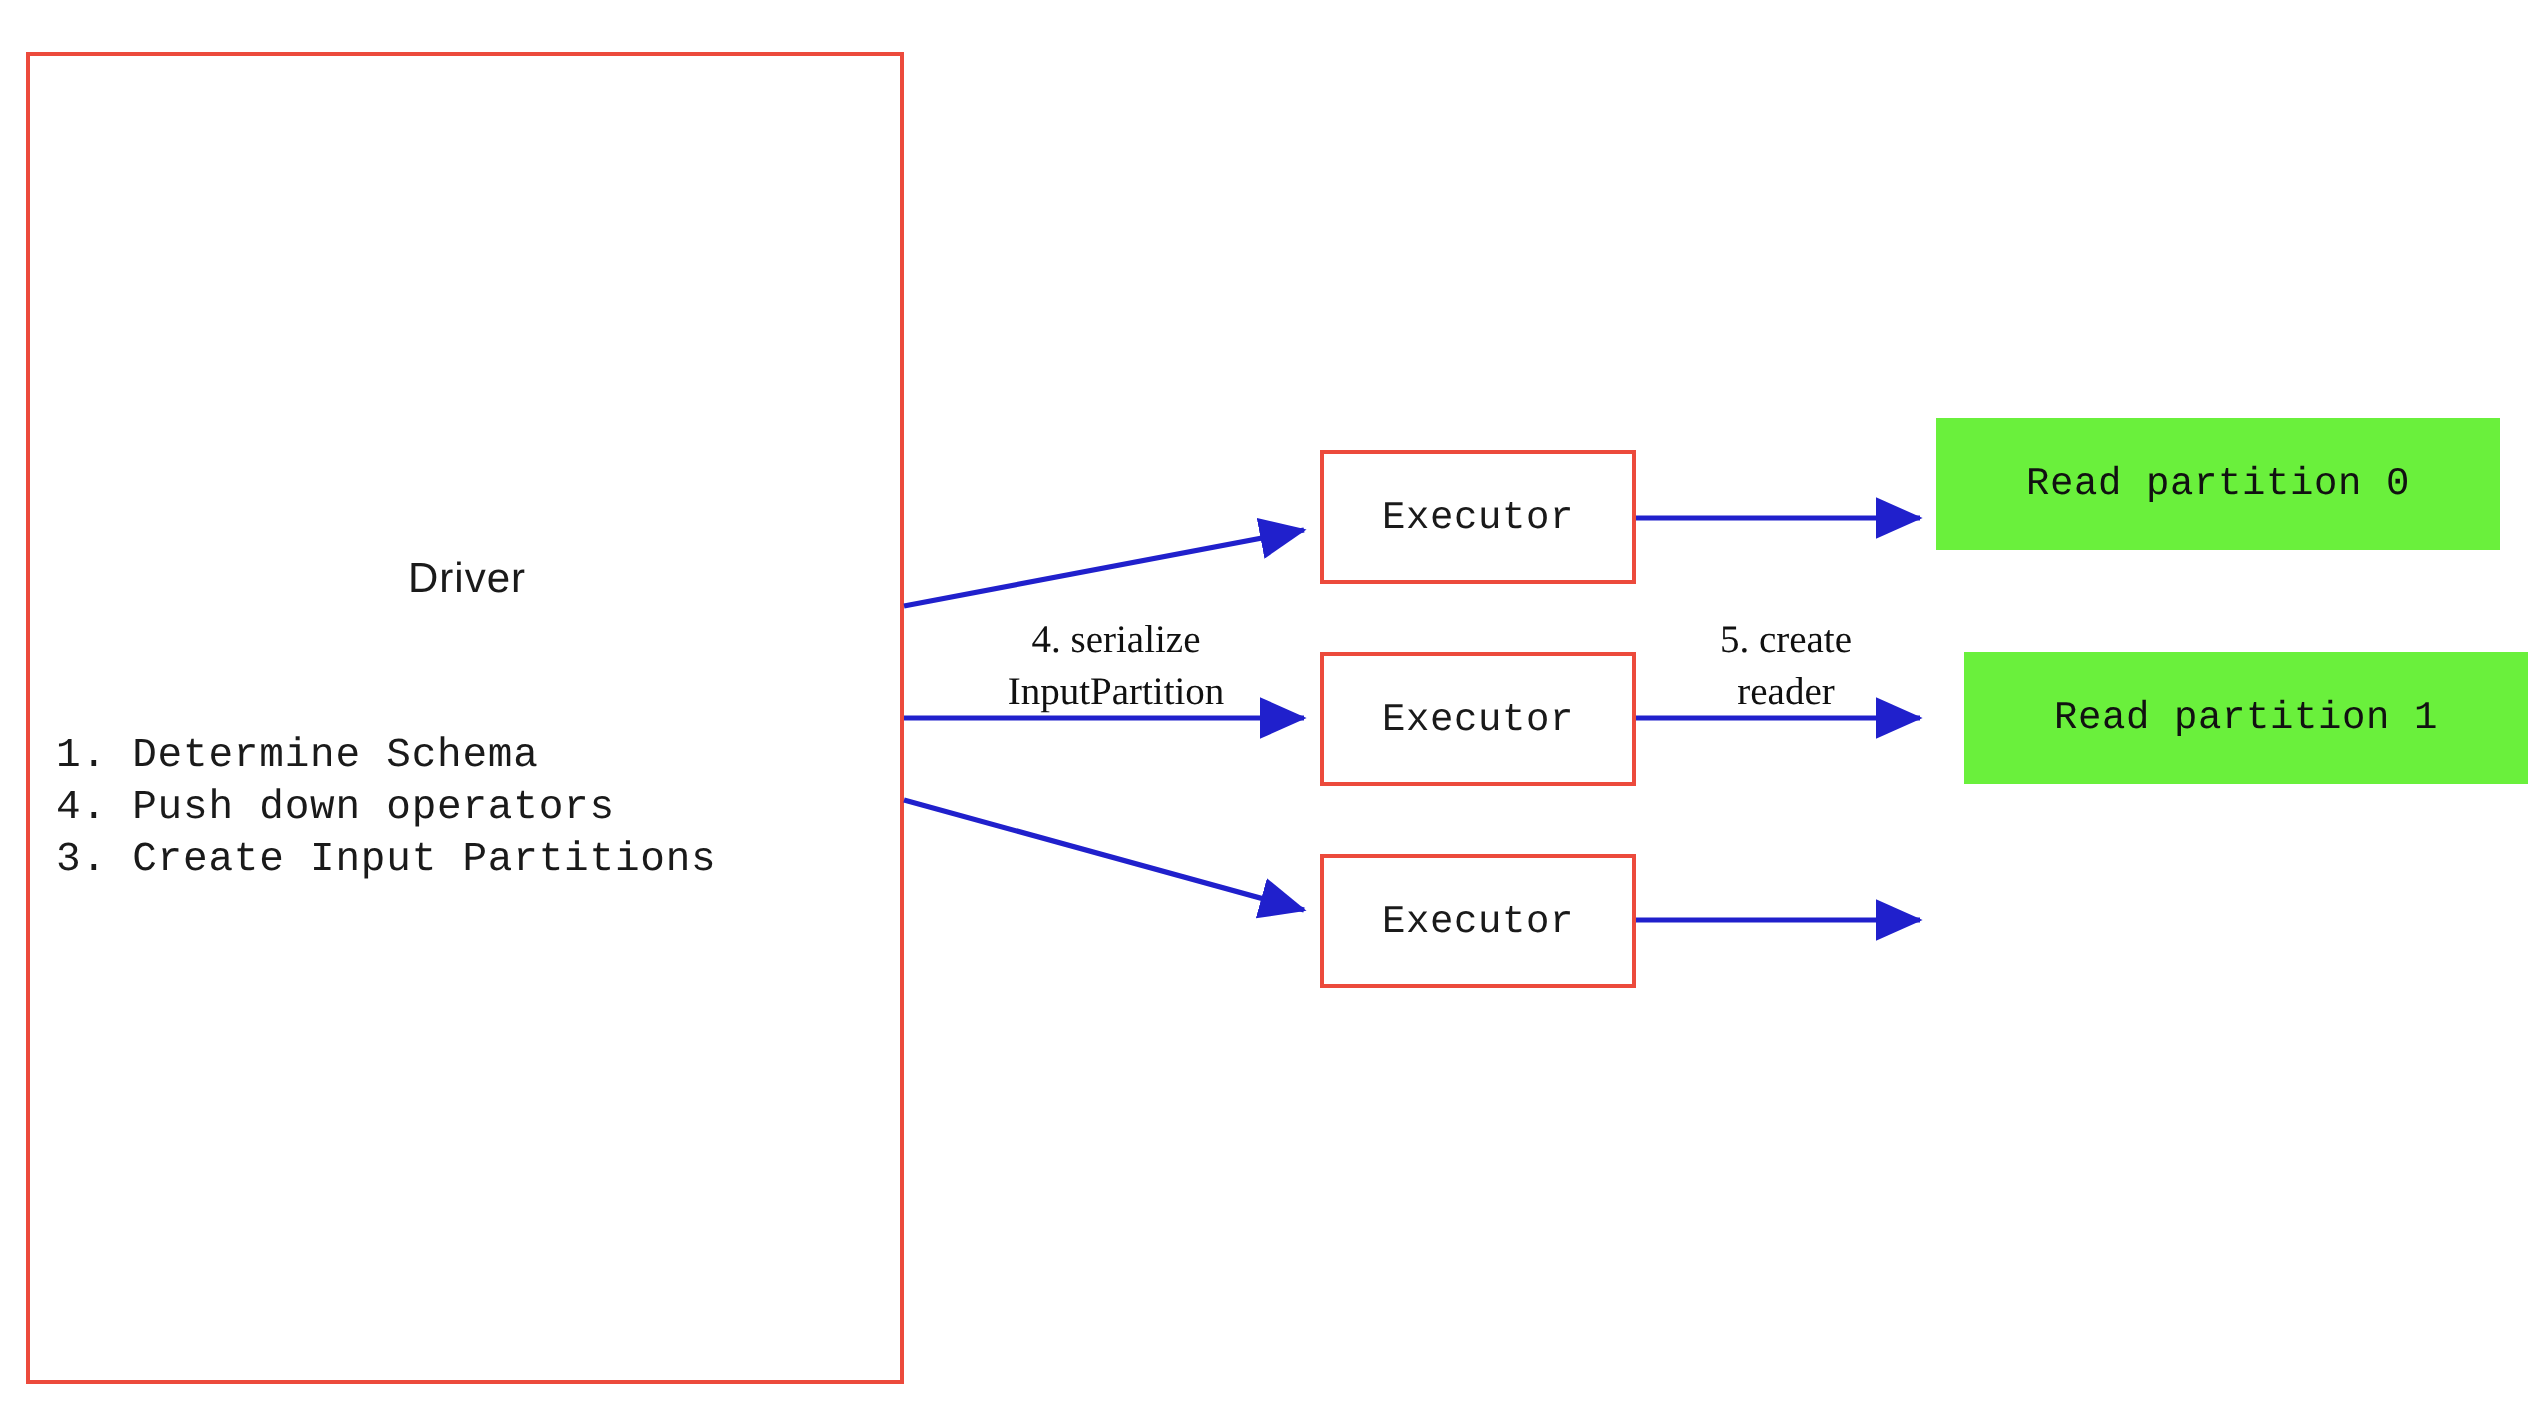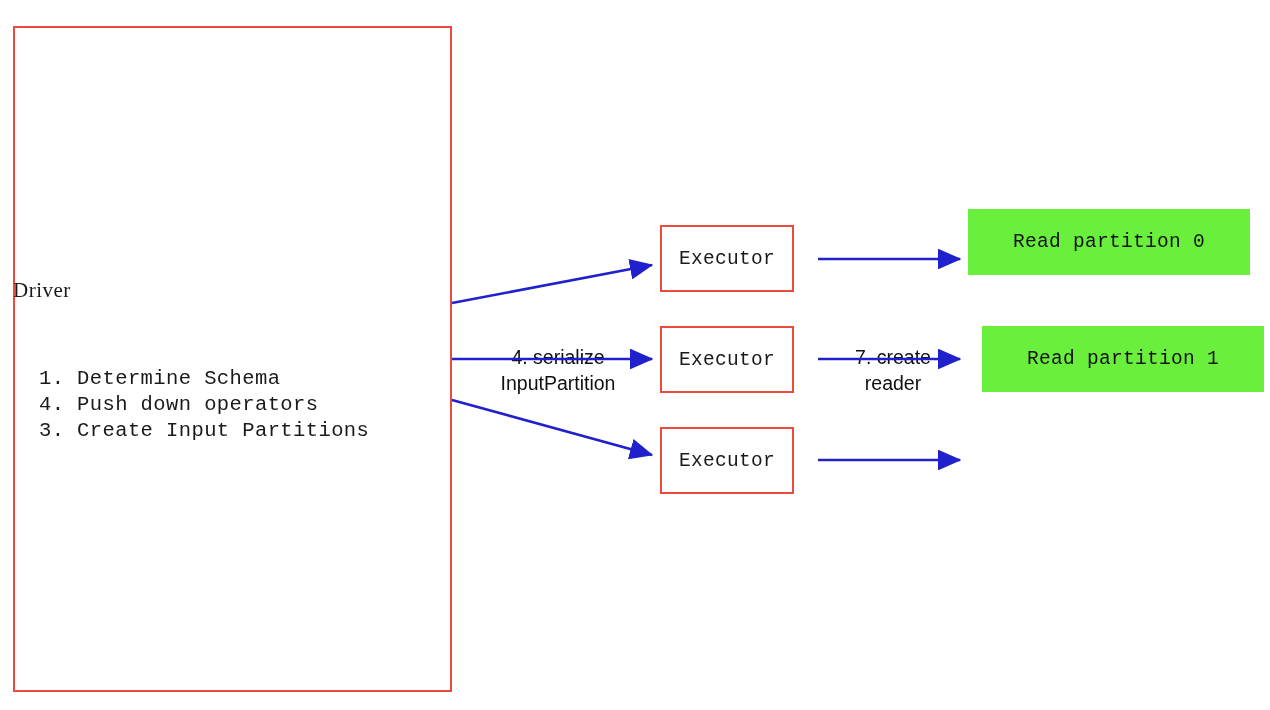--- a/index.html
+++ b/index.html
@@ -25,43 +25,44 @@
     height: 666px;
     border: 2px solid #ec4a3c;
     background: #ffffff;
     box-sizing: border-box;
   }
   .driver-title {
     position: absolute;
     left: 13px;
     top: 278px;
     width: 441px;
-    font-family: Liberation Serif, serif;
+    text-align: center;
+    font-family: Liberation Sans, sans-serif;
     font-size: 21px;
     color: #1a1a1a;
     letter-spacing: 0.5px;
     white-space: nowrap;
   }
   .driver-steps {
     position: absolute;
-    left: 39px;
+    left: 28px;
     top: 366px;
     font-family: "Liberation Mono", "DejaVu Sans Mono", monospace;
     font-size: 20.5px;
     line-height: 26px;
     color: #1a1a1a;
     letter-spacing: 0.4px;
     white-space: nowrap;
   }
   .driver-steps div { white-space: pre; }
 
   .exec-box {
     position: absolute;
     left: 660px;
-    width: 134px;
+    width: 158px;
     height: 67px;
     border: 2px solid #ec4a3c;
     background: #ffffff;
     box-sizing: border-box;
   }
   .exec-label {
     position: absolute;
     left: 0;
     top: 0;
     width: 100%;
@@ -101,27 +102,26 @@
     color: #111111;
     letter-spacing: 0.3px;
     white-space: nowrap;
   }
   .green1 { top: 209px; }
   .green2 { top: 326px; margin-left: 14px; }
   .green3 { top: 426px; }
 
   .edge-label {
     position: absolute;
-    font-family: Liberation Sans, sans-serif;
+    font-family: Liberation Serif, serif;
     font-size: 19.5px;
     line-height: 26px;
     color: #101010;
     text-align: center;
     white-space: nowrap;
-    margin-top: 36px;
   }
   .label4 { left: 458px; top: 308px; width: 200px; }
   .label5 { left: 828px; top: 308px; width: 130px; }
 
   svg.arrows {
     position: absolute;
     left: 0;
     top: 0;
     width: 1270px;
     height: 710px;
@@ -159,21 +159,21 @@
   <div class="green-box green2">
     <span class="green-label">Read partition 1</span>
   </div>
 
   <div class="edge-label label4">
     <div>4. serialize</div>
     <div>InputPartition</div>
   </div>
 
   <div class="edge-label label5">
-    <div>7. create</div>
+    <div>5. create</div>
     <div>reader</div>
   </div>
 
   <svg class="arrows" viewBox="0 0 1270 710">
     <defs>
       <marker id="ah" markerWidth="9" markerHeight="8" refX="8.5" refY="4" orient="auto" markerUnits="strokeWidth">
         <path d="M0,0 L9,4 L0,8 z" fill="#2020cc"></path>
       </marker>
     </defs>
 

